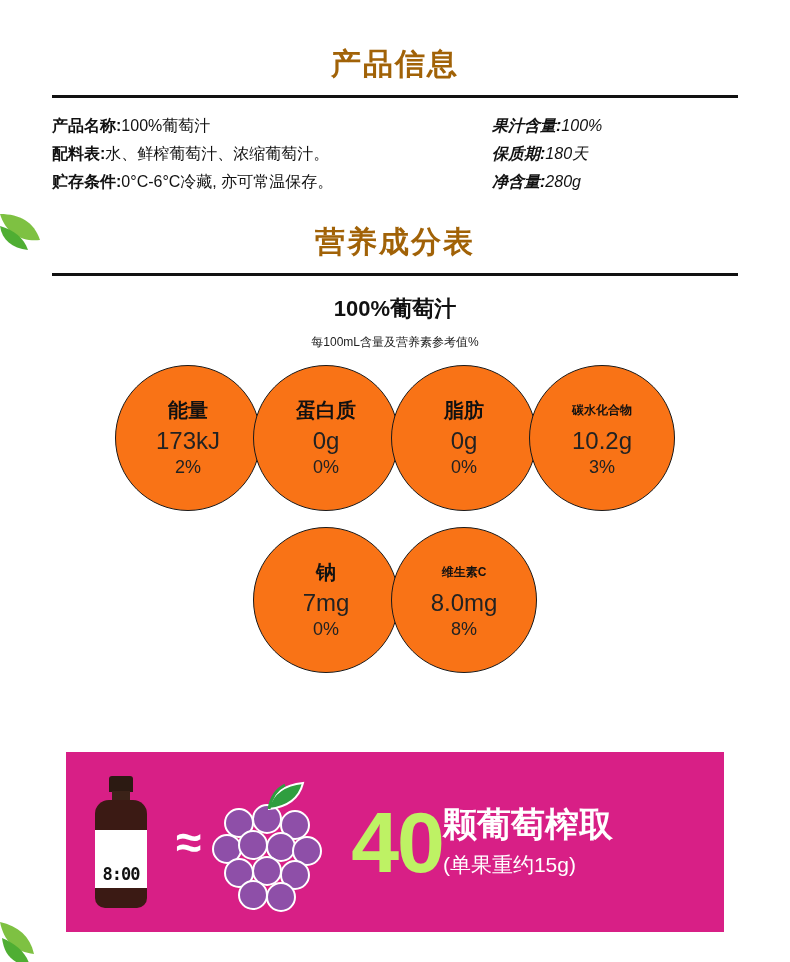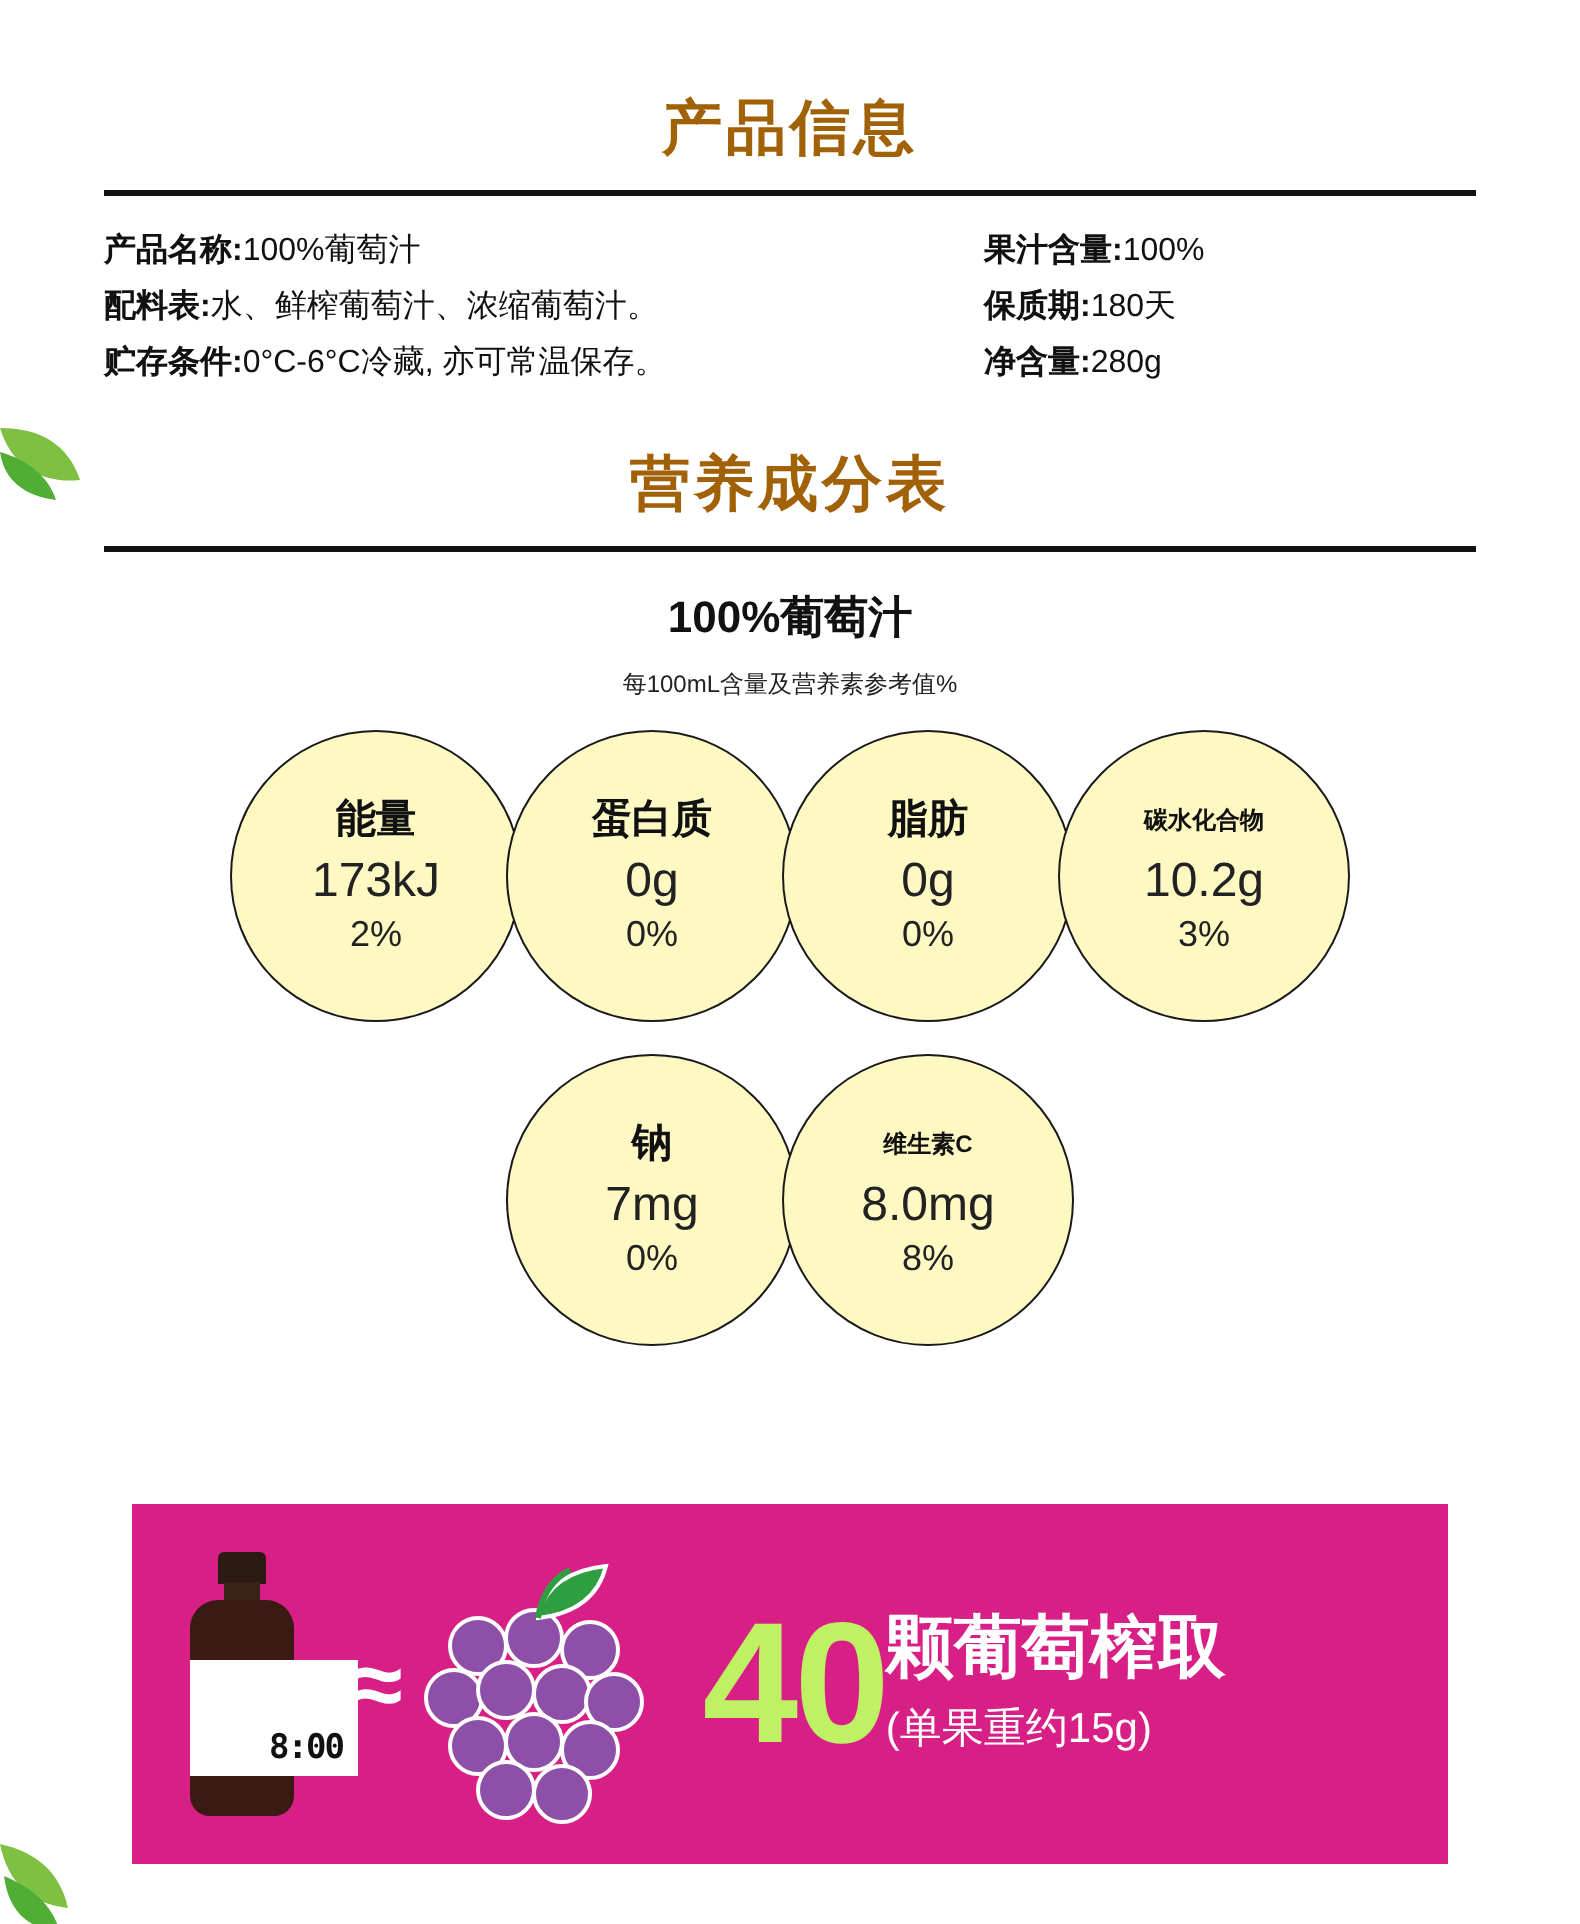--- a/index.html
+++ b/index.html
@@ -32,21 +32,21 @@
     background: #111111;
     margin: 10px 52px 0 52px;
   }
   .info-grid {
     margin: 14px 52px 0 52px;
     display: flex;
     font-size: 16px;
     line-height: 28px;
   }
   .info-col-left { width: 440px; }
-  .info-col-right { flex: 1; }
+  .info-col-right { flex: 1; font-style: italic; }
   .info-row { white-space: nowrap; }
   .info-label { font-weight: bold; }
   .info-value { font-weight: normal; }
 
   
   #nutrition-title {
     padding-top: 26px;
   }
   .rule2 {
     height: 3px;
@@ -77,21 +77,21 @@
   .circle {
     width: 146px;
     height: 146px;
     border: 1.5px solid #1a1a1a;
     border-radius: 50%;
     display: flex;
     flex-direction: column;
     align-items: center;
     justify-content: center;
     margin: 0 -4px;
-    background: #fef9c3;
+    background: #f97316;
     box-sizing: border-box;
     text-align: center;
   }
   .circle .c-name {
     font-size: 20px;
     font-weight: bold;
     line-height: 26px;
   }
   .circle .c-name.small {
     font-size: 12px;
@@ -161,21 +161,20 @@
   .bottle .label {
     position: absolute;
     left: 2px;
     top: 54px;
     width: 52px;
     height: 58px;
     background: #ffffff;
     display: flex;
     align-items: flex-end;
     justify-content: center;
-    padding-left: 32px;
   }
   .bottle .label-text {
     font-family: "DejaVu Sans Mono", monospace;
     font-size: 17px;
     font-weight: bold;
     color: #111111;
     margin-bottom: 4px;
     letter-spacing: -1px;
   }
   .approx {

